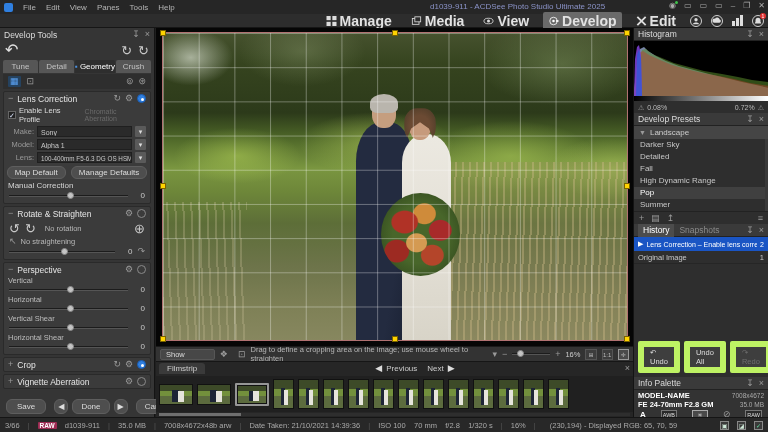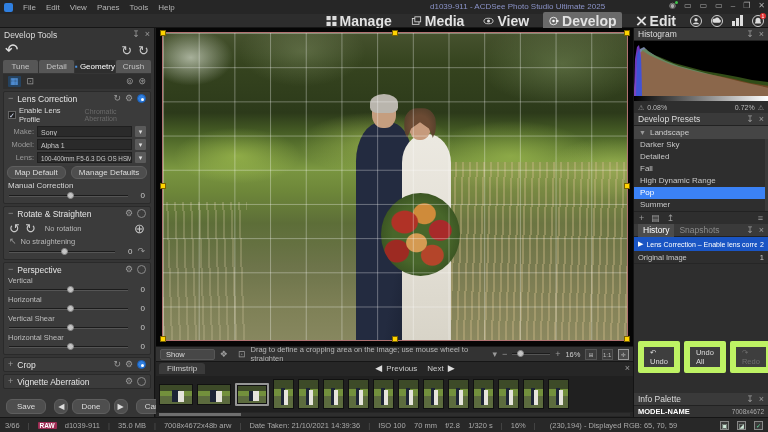--- a/index.html
+++ b/index.html
@@ -69,21 +69,21 @@
   .thgrad { background:linear-gradient(180deg,#3d4a28 0 32%,#73903c 32% 58%,#5c6b3e 58% 100%); position:relative; }
   .thgrad::before { content:""; position:absolute; left:38%; top:30%; width:22%; height:60%; background:#1d2436; }
   .thgrad::after { content:""; position:absolute; left:55%; top:34%; width:20%; height:56%; background:#e6e4dc; }
   .thsel { background:#969696; padding:2px; border-radius:1px; flex:none; }
   #fsscroll { position:absolute; left:3px; bottom:1px; width:471px; height:3px; background:#2e2e2e; }
   #fsscroll div { width:82px; height:3px; background:#6f6f6f; }
   
   #rightpanel { position:absolute; left:633px; top:28px; width:135px; height:389px; background:#2e2e2e; border-left:1px solid #141414; }
   .rhdr { height:13px; background:#3a3a3a; display:flex; align-items:center; padding:0 4px; color:#ddd; font-size:8.5px; border-bottom:1px solid #222; }
   .preset { height:12px; line-height:12px; padding:0 6px; color:#c7c7c7; font-size:8px; }
-  .preset.sel { background:#3b82f6; color:#fff; }
+  .preset.sel { background:#404040; color:#fff; }
   .hrowblue { height:14px; background:#1a55c4; color:#fff; display:flex; align-items:center; gap:3px; padding:0 4px; font-size:7px; }
   .hrow { height:13px; display:flex; align-items:center; gap:3px; padding:0 4px; color:#c9c9c9; font-size:7.5px; border-bottom:1px solid #262626; }
   .sbtn { background:#3e3e3e; border:6px solid #bef264; border-radius:2px; color:#ddd; font-size:7.5px; padding:1px 6px; }
   .ibox { min-width:16px; height:9px; border:1px solid #777; color:#ddd; font-size:5.5px; line-height:8px; text-align:center; padding:0 1px; background:#2a2a2a; }
   
   #statusbar { position:absolute; left:0; top:417px; width:768px; height:15px; background:#282828; border-top:1px solid #151515; display:flex; align-items:center; gap:8px; padding:0 5px; color:#a9a9a9; font-size:7.5px; }
   .sep { color:#555; }
   #rawbadge { background:#9c2a52; color:#fff; font-size:6.5px; font-weight:bold; padding:0 2px; border-radius:1px; }
   .sqic { width:9px; height:9px; border:1px solid #888; background:#3a3a3a; font-size:6px; line-height:8px; text-align:center; color:#cfe8d8; }
 </style>
@@ -491,21 +491,21 @@
     <div class="hrow">
       <span class="grow">Original Image</span>
       <span>1</span>
     </div>
     <div style="height:75px"></div>
     <div class="row" style="padding:2px 4px;gap:4px">
       <span class="sbtn">↶ <span>Undo</span></span>
       <span class="sbtn">Undo All</span>
       <span class="sbtn" style="color:#6e6e6e">↷ <span>Redo</span></span>
     </div>
-    <div class="rhdr" style="margin-top:18px">
+    <div class="rhdr" style="margin-top:2px">
       <span class="grow">Info Palette</span>
       <span class="ic">↧</span>
       <span class="ic" style="margin-left:5px">×</span>
     </div>
     <div style="background:#333;padding:1px 4px">
       <div class="row">
         <span style="color:#fff;font-weight:bold;font-size:7.5px" class="grow">MODEL-NAME</span>
         <span style="color:#aaa;font-size:6.5px">7008x4672</span>
       </div>
       <div class="row">

